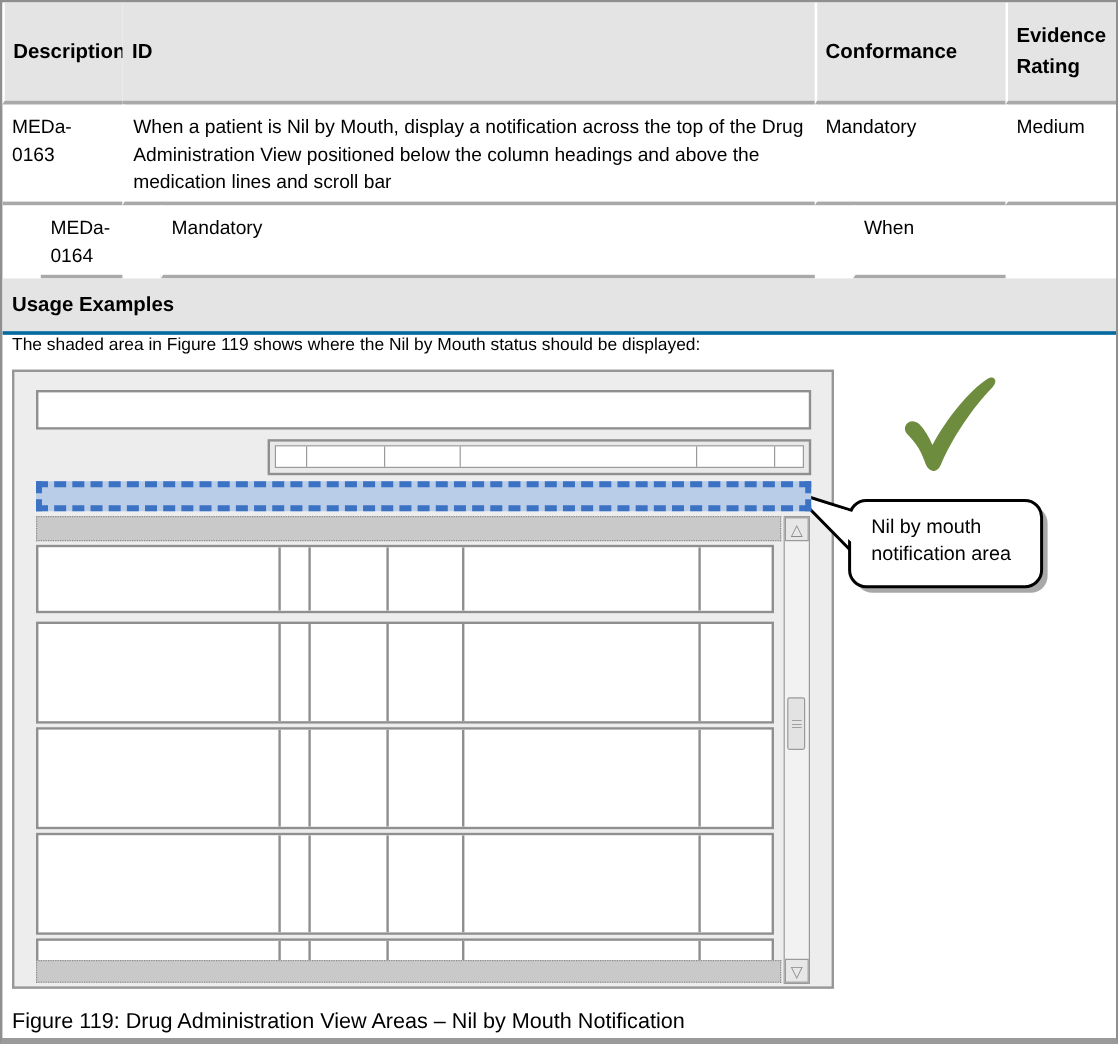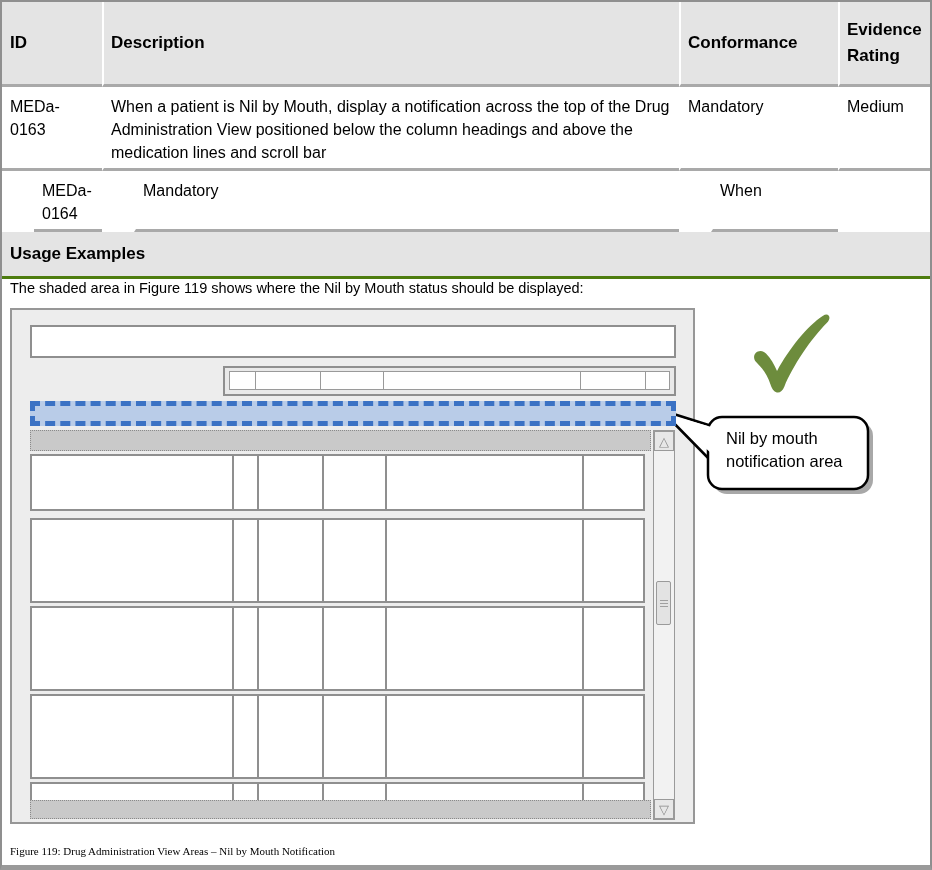--- a/index.html
+++ b/index.html
@@ -27,21 +27,21 @@
     font-weight:bold; font-size:17px; line-height:26px;
     display:flex; align-items:center;
     min-height:85px;
     padding-top:0; padding-bottom:0;
   }
   .r1 { min-height:79px; }
   .r2 { min-height:56px;margin-left:32px; }
   .section-row {
     grid-column:1 / -1;
     background:#e4e4e4;
-    border-bottom:3px solid #4d7c0f;
+    border-bottom:3px solid #0369a1;
     font-weight:bold; font-size:17px;
     padding:12px 8px 11px 8px;
     min-height:47px;
   }
   
   .usage-body { padding:0 8px 0 8px; }
   .intro { font-size:14.5px; line-height:19px; margin-bottom:10px; }
   
   .figure {
     position:relative;
@@ -100,30 +100,30 @@
     background:#e3e3e3; border:1px solid #9a9a9a; border-radius:2px;
   }
   .grip {
     position:absolute; left:3px; top:18px; width:8px; height:8px;
     background:repeating-linear-gradient(#a0a0a0 0 1px, transparent 1px 3px);
   }
   
   .check-svg { position:absolute; left:741px; top:310px; }
   .callout-svg { position:absolute; left:648px; top:394px; }
   .callout-text { font-family:"Liberation Sans", sans-serif; font-size:16.5px; }
-  .caption { font-size:11px; line-height:19px; margin-top:18px;font-family:Liberation Serif, serif; }
+  .caption { font-size:18px; line-height:19px; margin-top:18px; }
 </style>
 </head>
 <body>
 
 <div class="page">
 
   <div class="spec-table">
+    <div class="cell hcell vdiv">Description</div>
     <div class="cell hcell">ID</div>
-    <div class="cell hcell vdiv">Description</div>
     <div class="cell hcell vdiv">Conformance</div>
     <div class="cell hcell vdiv">Evidence Rating</div>
 
     <div class="cell r1">MEDa-0163</div>
     <div class="cell r1 vdiv">When a patient is Nil by Mouth, display a notification across the top of the Drug Administration View positioned below the column headings and above the medication lines and scroll bar</div>
     <div class="cell r1 vdiv">Mandatory</div>
     <div class="cell r1 vdiv">Medium</div>
 
     <div class="cell r2">MEDa-0164</div>
     <div class="cell r2 vdiv">Mandatory</div>

